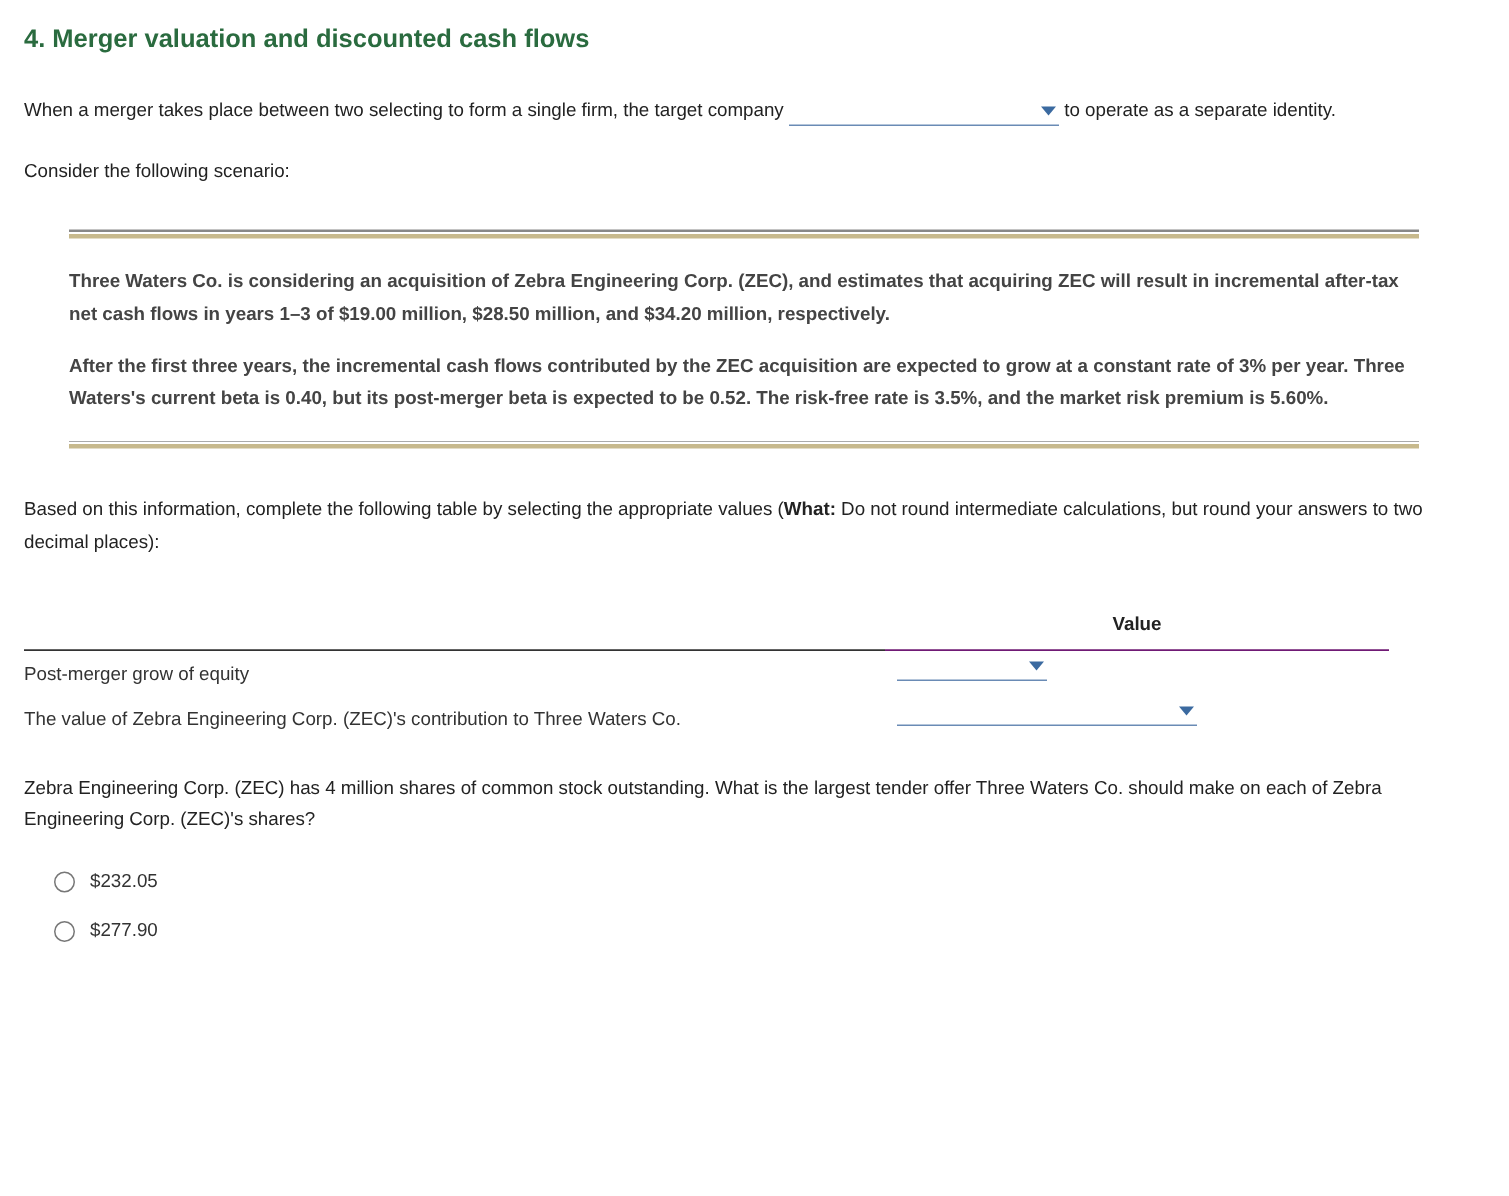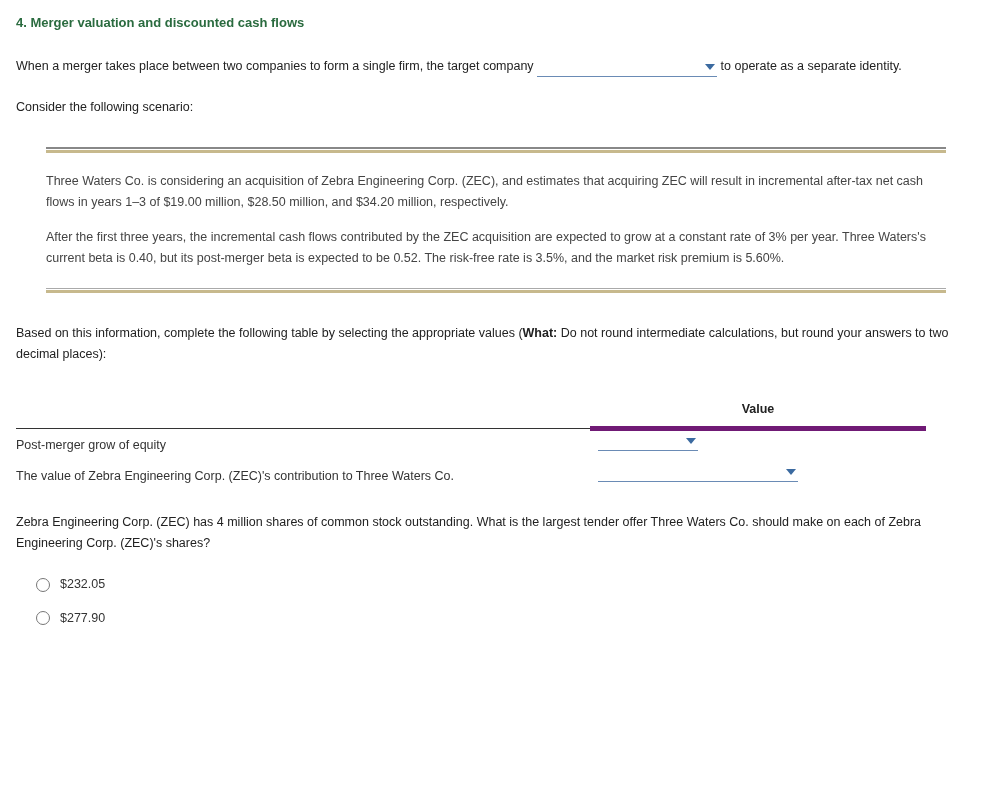--- a/index.html
+++ b/index.html
@@ -7,21 +7,21 @@
     font-size: 12.5px;
     color: #222;
     margin: 0;
     padding: 12px 16px;
     line-height: 1.7;
     background: #fff;
   }
   .heading {
     color: #2a6b3f;
     font-weight: bold;
-    font-size: 13px;
+    font-size: 17px;
     margin-bottom: 22px;
   }
   .para {
     margin-bottom: 20px;
   }
   .blank-dropdown {
     display: inline-block;
     border-bottom: 1px solid #6a8bb5;
     width: 180px;
     vertical-align: bottom;
@@ -34,20 +34,21 @@
     right: 2px;
     top: 4px;
     width: 0; height: 0;
     border-left: 5px solid transparent;
     border-right: 5px solid transparent;
     border-top: 6px solid #3b6aa0;
   }
   .scenario-box {
     margin: 28px 0 30px 30px;
     width: 900px;
+    font-weight: bold;
   }
   .hr-top {
     height: 6px;
     background: linear-gradient(#888 0 2px, #fff 2px 3px, #c7b98d 3px 6px);
     margin-bottom: 18px;
   }
   .hr-mid {
     height: 5px;
     background: linear-gradient(#aaa 0 1px, #fff 1px 2px, #c7b98d 2px 5px);
     margin-top: 18px;
@@ -65,21 +66,21 @@
     width: 100%;
   }
   th {
     text-align: center;
     font-weight: bold;
     font-size: 12.5px;
     padding: 6px 8px;
   }
   th.val {
     width: 320px;
-    border-bottom: 5px solid #701a75;
+    border-bottom: 1px solid #701a75;
   }
   th.label {
     text-align: left;
     border-bottom: 1px solid #333;
   }
   td.label {
     padding: 4px 8px 4px 0;
     color: #333;
   }
   td.val {
@@ -113,21 +114,21 @@
   .radio-label {
     color: #333;
   }
 </style>
 </head>
 <body>
 
 <div class="heading">4. Merger valuation and discounted cash flows</div>
 
 <div class="para">
-  <span>When a merger takes place between two companies to form a single firm, the target company </span>
+  <span>When a merger takes place between two selecting to form a single firm, the target company </span>
   <span class="blank-dropdown">
     <span class="caret"></span>
   </span>
   <span> to operate as a separate identity.</span>
 </div>
 
 <div class="para">Consider the following scenario:</div>
 
 <div class="scenario-box">
   <div class="hr-top"></div>

